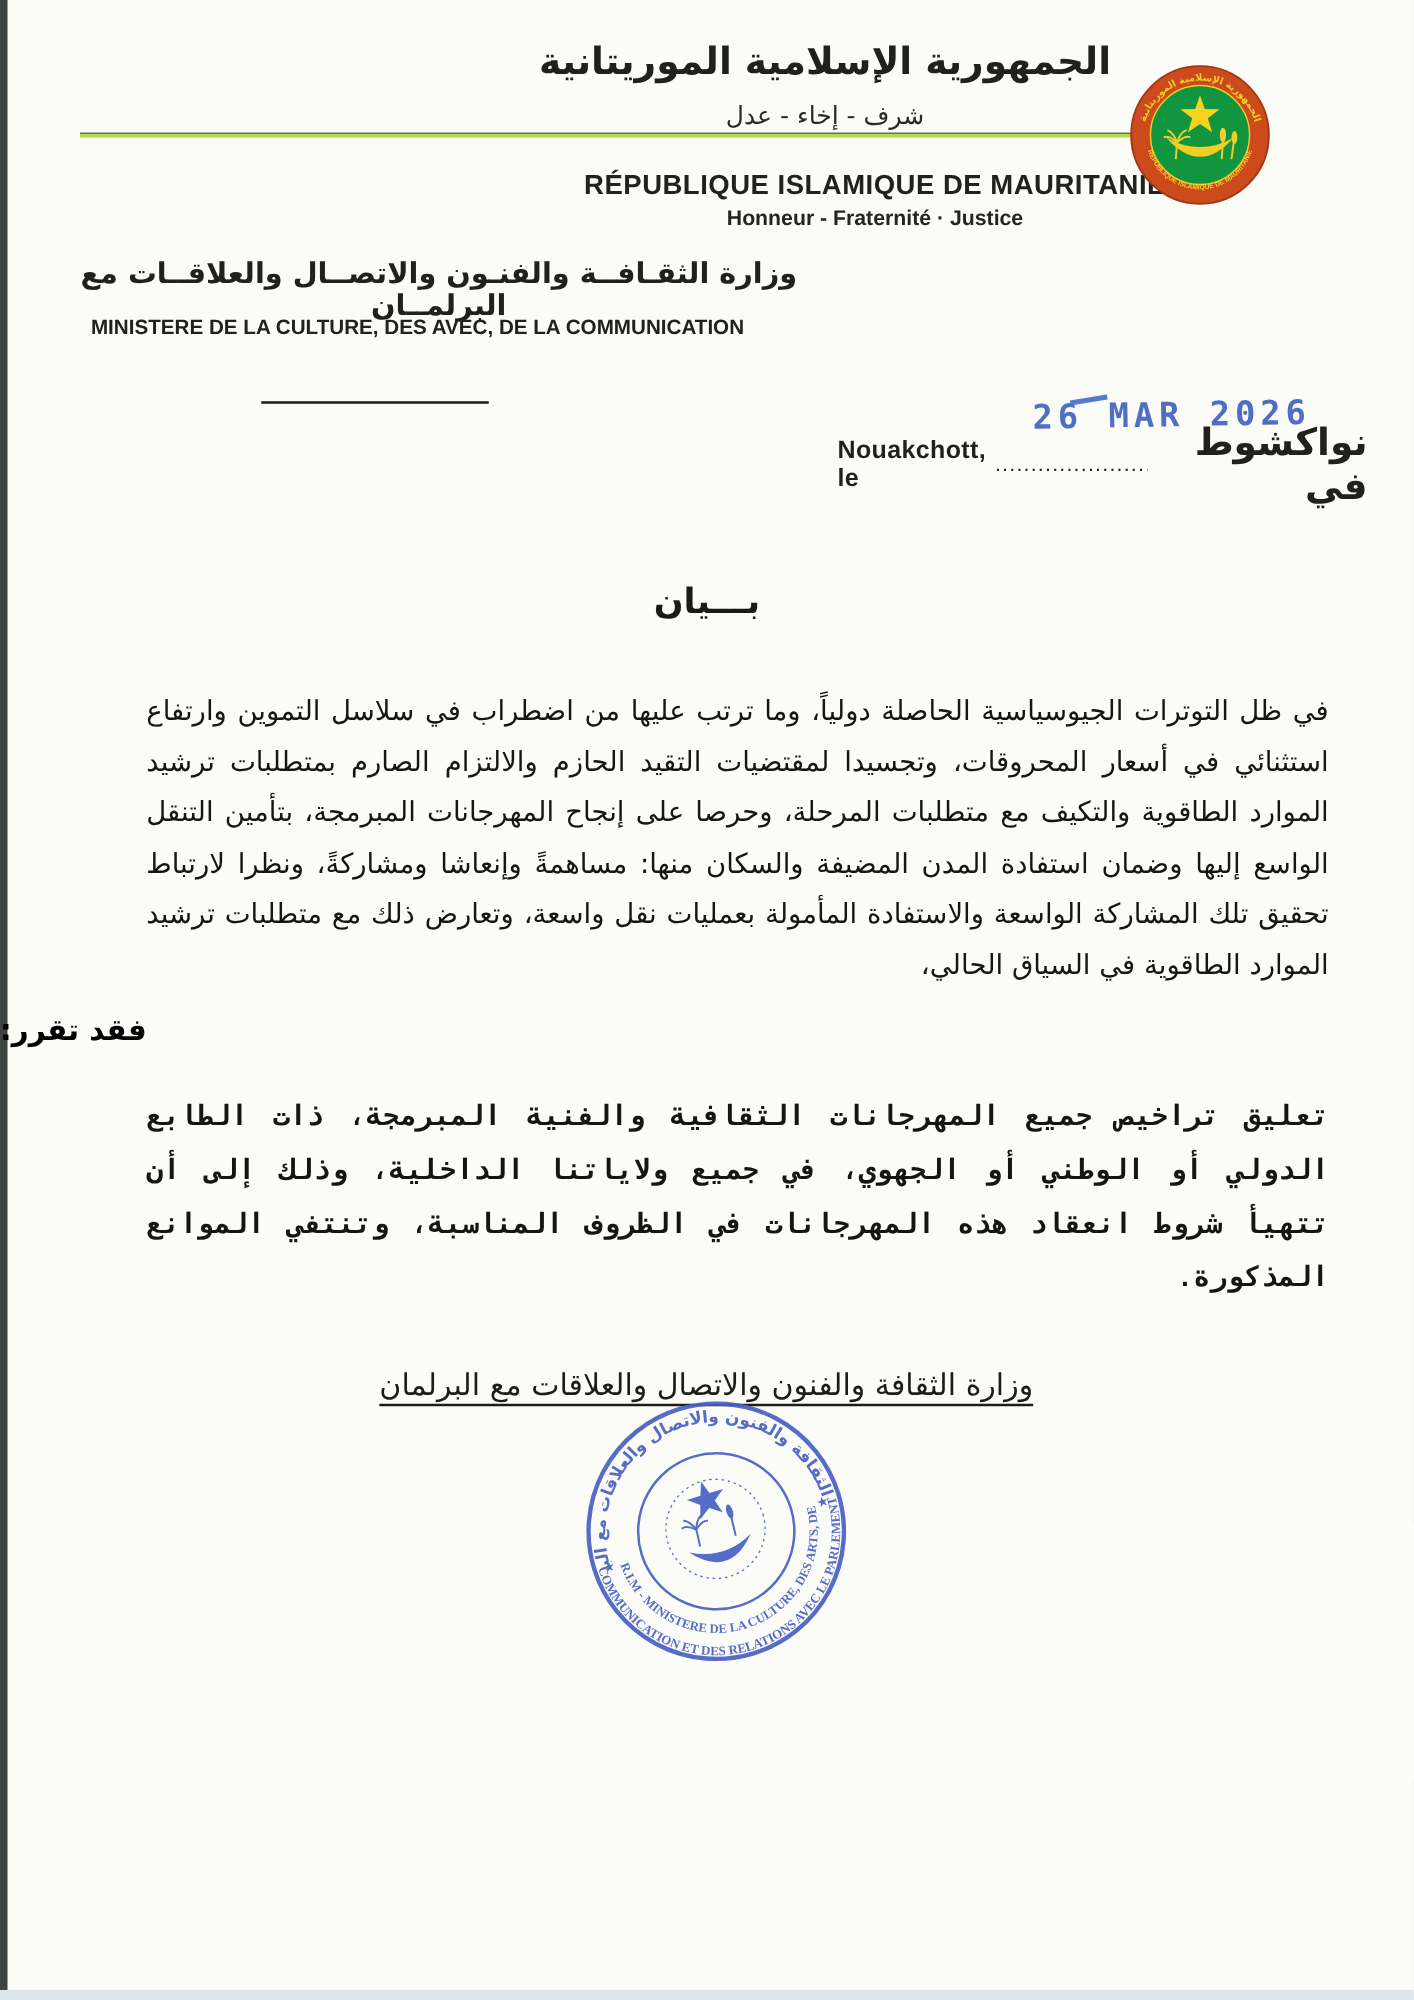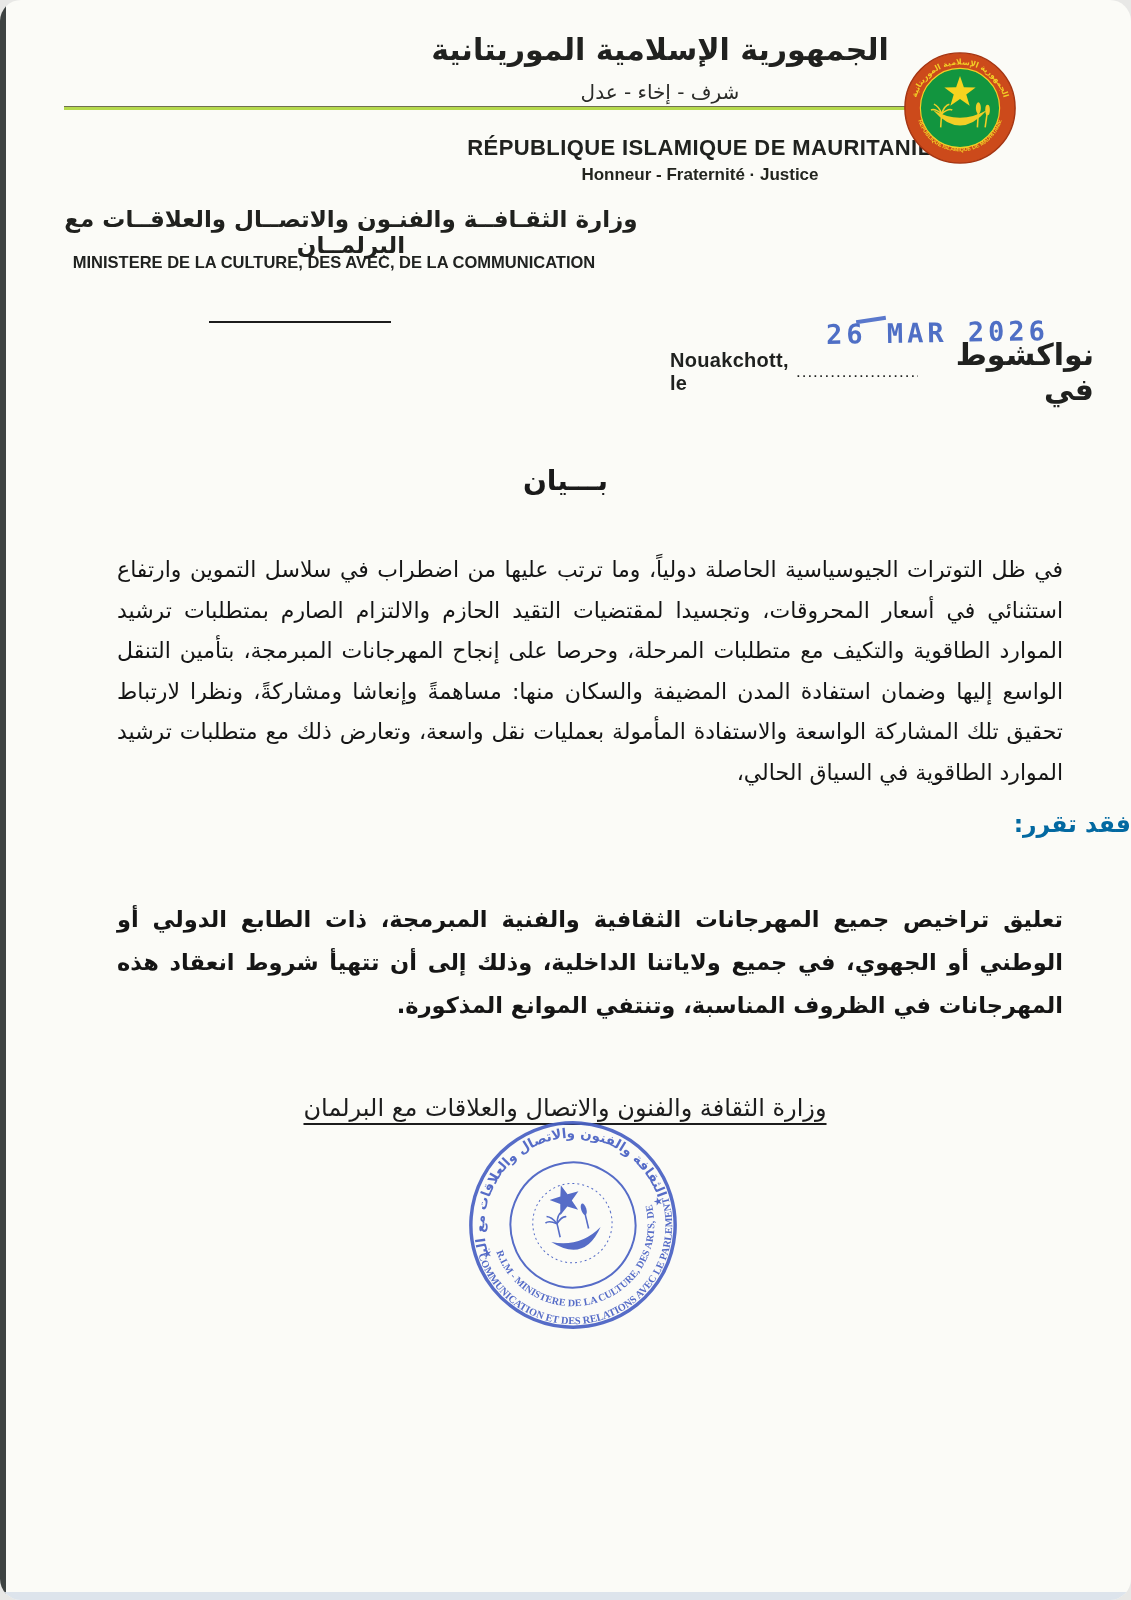--- a/index.html
+++ b/index.html
@@ -4,21 +4,20 @@
 <style>
   html,body{margin:0;padding:0;background:#e8e8e6;}
   .page{
     position:relative;
     width:1131px;height:1600px;
     margin:0 auto;
     background:#fbfbf7;
     overflow:hidden;
     font-family:"Liberation Sans",sans-serif;
     color:#1d1d1d;
-    border-radius:21px;
   }
   .abs{position:absolute;}
   .scan-edge-left{left:0;top:0;width:6px;height:1600px;background:#3e4342;}
   .scan-edge-bottom{left:0;top:1592px;width:1131px;height:8px;background:#dde4ec;}
 
   
   .ar-title{
     top:32px;left:380px;width:560px;text-align:center;
     font-family:"DejaVu Sans",sans-serif;
     font-size:30px;font-weight:bold;color:#20211f;direction:rtl;
@@ -73,24 +72,24 @@
     top:464px;left:0;width:1131px;text-align:center;direction:rtl;
     font-family:"DejaVu Sans",sans-serif;
     font-size:28px;font-weight:bold;color:#1a1a1a;
   }
   .para{
     left:94px;width:946px;direction:rtl;text-align:justify;
     font-family:"DejaVu Sans",sans-serif;color:#151515;margin-left:23px;
   }
   .para1{top:550px;font-size:22px;line-height:40.5px;}
   .decision{
-    top:810px;left:0;width:1131px;text-align:right;direction:rtl;
-    font-family:"DejaVu Sans",sans-serif;font-size:23.5px;font-weight:bold;color:#0369a1;
-  }
-  .para2{top:898px;font-size:22.5px;line-height:43px;font-weight:bold;}
+    top:810px;left:0;width:1131px;text-align:left;direction:rtl;
+    font-family:"DejaVu Sans",sans-serif;font-size:23.5px;font-weight:bold;color:#000000;
+  }
+  .para2{top:873px;font-size:22.5px;line-height:43px;font-weight:bold;font-family:Liberation Mono, monospace;}
 
   
   .signature{
     top:1094px;left:275px;width:580px;text-align:center;direction:rtl;
     font-family:"DejaVu Sans",sans-serif;
     font-size:24px;color:#1c1c1c;
     text-decoration:underline;text-underline-offset:7px;text-decoration-thickness:2px;
   }
   .seal{left:454px;top:1106px;transform:rotate(-17deg);opacity:.93;}
 </style>

